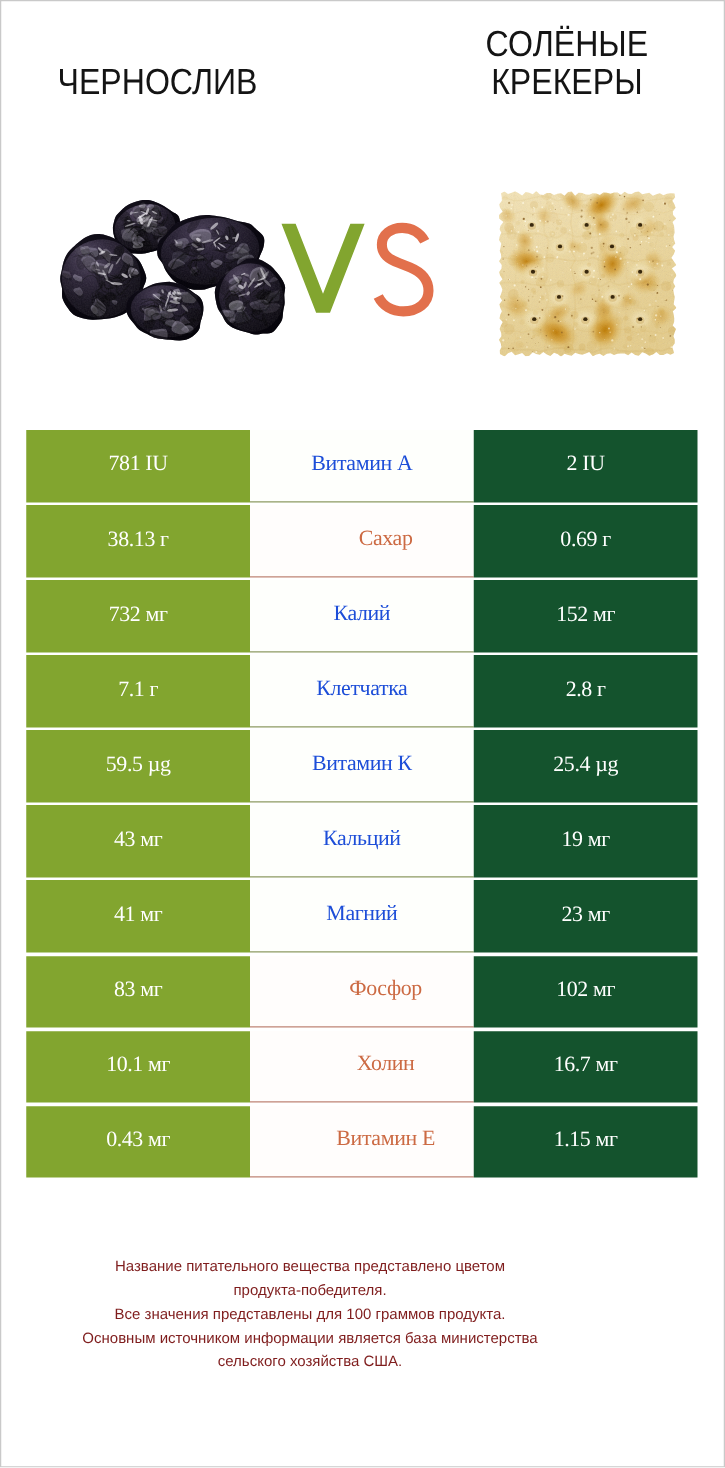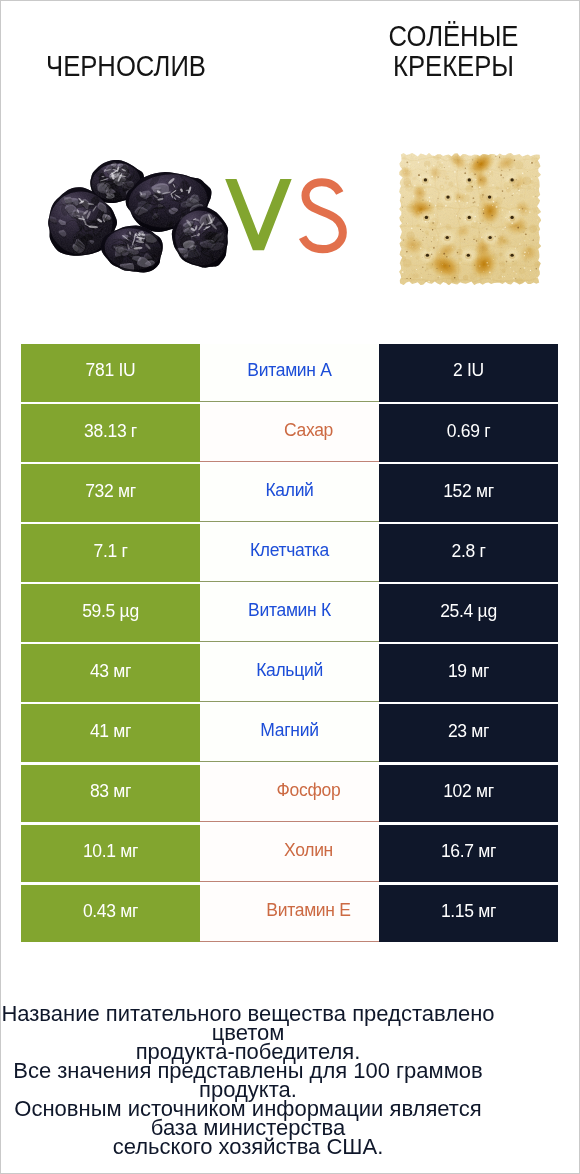--- a/index.html
+++ b/index.html
@@ -28,37 +28,37 @@
 
   
   .hero{position:absolute;}
   #hero-left{left:44px;top:155px;width:185px;height:125px;}
   #hero-right{left:399px;top:153px;width:142px;height:132px;}
 
   .vs{position:absolute;left:220px;top:172px;width:140px;height:90px;}
 
   
   .table{position:absolute;left:21px;top:344.3px;width:537px;}
-  .row{display:flex;height:57.85px;margin-bottom:2.2px;}
+  .row{display:flex;height:57.85px;margin-bottom:2.2px;font-family:Liberation Serif, serif;}
   .row:last-child{margin-bottom:4px;}
   .cell{
     width:179px;display:flex;align-items:center;justify-content:center;
     font-size:17.5px;letter-spacing:-0.3px;box-sizing:border-box;
     line-height:1;padding-bottom:4px;
   }
   .cell.left{background:#82a52f;color:#ffffff;}
-  .cell.right{background:#0f172a;color:#ffffff;}
+  .cell.right{background:#14532d;color:#ffffff;}
   .cell.mid{background:#ffffff;}
   .cell.mid.green{color:#1d4ed8;background:#fefffc;border-bottom:1px solid #8d9b63;}
   .cell.mid.orange{color:#cc6a43;background:#fffdfc;border-bottom:1px solid #bf8476;padding-left:38px;}
 
   
   .footer{
     position:absolute;left:0;top:1004px;width:496px;
-    text-align:center;font-size:22px;line-height:19px;color:#0f172a;
+    text-align:center;font-size:12px;line-height:19px;color:#7f1d1d;
   }
 </style>
 </head>
 <body>
 
 <div class="page">
 
   <div class="page-border"></div>
 
   <div class="hdr-title" id="title-left">ЧЕРНОСЛИВ</div>

